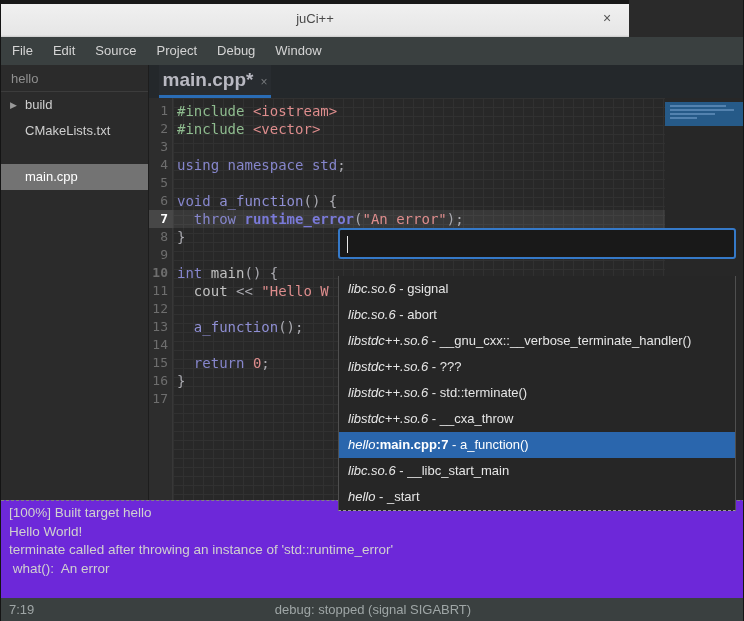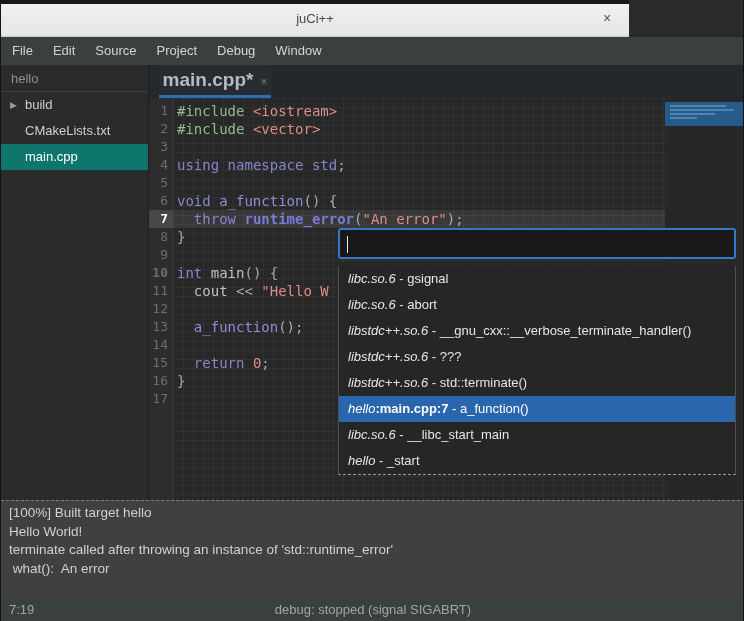--- a/index.html
+++ b/index.html
@@ -16,21 +16,21 @@
   
   .menubar { position:absolute; left:0; top:37px; width:744px; height:28px; background:#3a4040; display:flex; align-items:center; padding-left:1px; }
   .menu-item { color:#d4d4d4; font-size:13px; padding:0 10px; line-height:28px; }
 
   
   .sidebar { position:absolute; left:0; top:65px; width:148px; height:435px; background:#2b2b2b; border-right:1px solid #1d1d1d; }
   .sidebar-header { height:27px; line-height:27px; padding-left:10px; color:#8f8f8f; font-size:13px; border-bottom:1px solid #3c3c3c; }
   .tree-row { height:26px; line-height:26px; color:#cfcfcf; font-size:13px; position:relative; }
   .tree-row .label { position:absolute; left:24px; }
   .tree-row .expander { position:absolute; left:9px; top:0; color:#9a9a9a; font-size:9px; }
-  .tree-row.selected { background:#0f766e; color:#ffffff; }
+  .tree-row.selected { background:#737373; color:#ffffff;margin-top:20px; }
 
   
   .tabbar { position:absolute; left:148px; top:65px; width:596px; height:33px; background:#24282b; }
   .tab { position:absolute; left:10px; top:0; width:112px; height:33px; background:#282c30; border-bottom:3px solid #2a6cb5; text-align:center; }
   .tab .tab-label { color:#b9b9c2; font-size:19px; font-weight:bold; line-height:30px; }
   .tab .tab-close { color:#76797c; font-size:12px; margin-left:7px; }
 
   
   .editor { position:absolute; left:148px; top:98px; width:596px; height:402px; background:#272727; overflow:hidden; }
   .gutter { position:absolute; left:0; top:0; width:24px; height:402px; background:#2d2d2d; border-right:1px solid #383838; }
@@ -51,28 +51,28 @@
   .tok-pl  { color:#aaaab0; }
 
   
   .debug-tooltip { position:absolute; left:516px; top:4px; width:80px; height:24px; background:#265a88; padding:3px 5px; }
   .debug-tooltip .tline { height:2px; margin-bottom:2px; background:rgba(170,205,250,0.35); }
 
   
   .popup { position:absolute; left:337px; top:228px; width:398px; z-index:10; }
   .popup-input { width:398px; height:31px; background:#191919; border:2px solid #3579c8; border-radius:3px; position:relative; }
   .popup-input .caret { position:absolute; left:7px; top:6px; width:1px; height:17px; background:#e8e8e8; }
-  .popup-list { width:398px; background:#262626; border:1px solid #4f4f4f; border-top:none; border-bottom:1px dashed #9a9a9a; margin-top:7px; }
+  .popup-list { width:398px; background:#262626; border:1px solid #4f4f4f; border-top:none; border-bottom:1px dashed #9a9a9a; margin-top:17px; }
   .popup-item { height:26px; line-height:26px; padding:0 9px; font-size:13px; color:#e6e6e6; white-space:nowrap; overflow:hidden; }
   .popup-item.selected { background:#2a66ad; color:#ffffff; }
   .popup-item .lib { font-style:italic; }
   .popup-item .loc { font-weight:bold; }
 
   
-  .output { position:absolute; left:0; top:500px; width:744px; height:98px; background:#404040; border-top:1px dashed #808080; padding:3px 8px; }
+  .output { position:absolute; left:0; top:500px; width:744px; height:98px; background:#6d28d9; border-top:1px dashed #808080; padding:3px 8px; }
   .output-line { color:#d0d0d0; font-size:13.5px; line-height:18.5px; white-space:pre; }
 
   
   .statusbar { position:absolute; left:0; top:598px; width:744px; height:23px; background:#3a4040; }
   .statusbar .left { position:absolute; left:8px; top:0; line-height:23px; color:#9fa6a6; font-size:13px; }
   .statusbar .center { position:absolute; left:0; right:0; top:0; text-align:center; line-height:23px; color:#9fa6a6; font-size:13px; }
 </style>
 </head>
 <body>
 
@@ -168,20 +168,21 @@
     <div class="popup-input">
       <span></span>
       <span class="caret"></span>
     </div>
     <div class="popup-list" id="popuplist">
         <div class="popup-item"><span class="lib">libc.so.6</span><span class="sep"> - </span><span class="fn">gsignal</span></div>
         <div class="popup-item"><span class="lib">libc.so.6</span><span class="sep"> - </span><span class="fn">abort</span></div>
         <div class="popup-item"><span class="lib">libstdc++.so.6</span><span class="sep"> - </span><span class="fn">__gnu_cxx::__verbose_terminate_handler()</span></div>
         <div class="popup-item"><span class="lib">libstdc++.so.6</span><span class="sep"> - </span><span class="fn">???</span></div>
         <div class="popup-item"><span class="lib">libstdc++.so.6</span><span class="sep"> - </span><span class="fn">std::terminate()</span></div>
+        <div class="popup-item"><span class="lib">libstdc++.so.6</span><span class="sep"> - </span><span class="fn">__cxa_throw</span></div>
         <div class="popup-item selected"><span class="lib">hello</span><span class="loc">:main.cpp:7</span><span class="sep"> - </span><span class="fn">a_function()</span></div>
         <div class="popup-item"><span class="lib">libc.so.6</span><span class="sep"> - </span><span class="fn">__libc_start_main</span></div>
         <div class="popup-item"><span class="lib">hello</span><span class="sep"> - </span><span class="fn">_start</span></div>
       </div>
   </div>
 
   <div class="output" id="output">
       <div class="output-line">[100%] Built target hello</div>
       <div class="output-line">Hello World!</div>
       <div class="output-line">terminate called after throwing an instance of 'std::runtime_error'</div>

